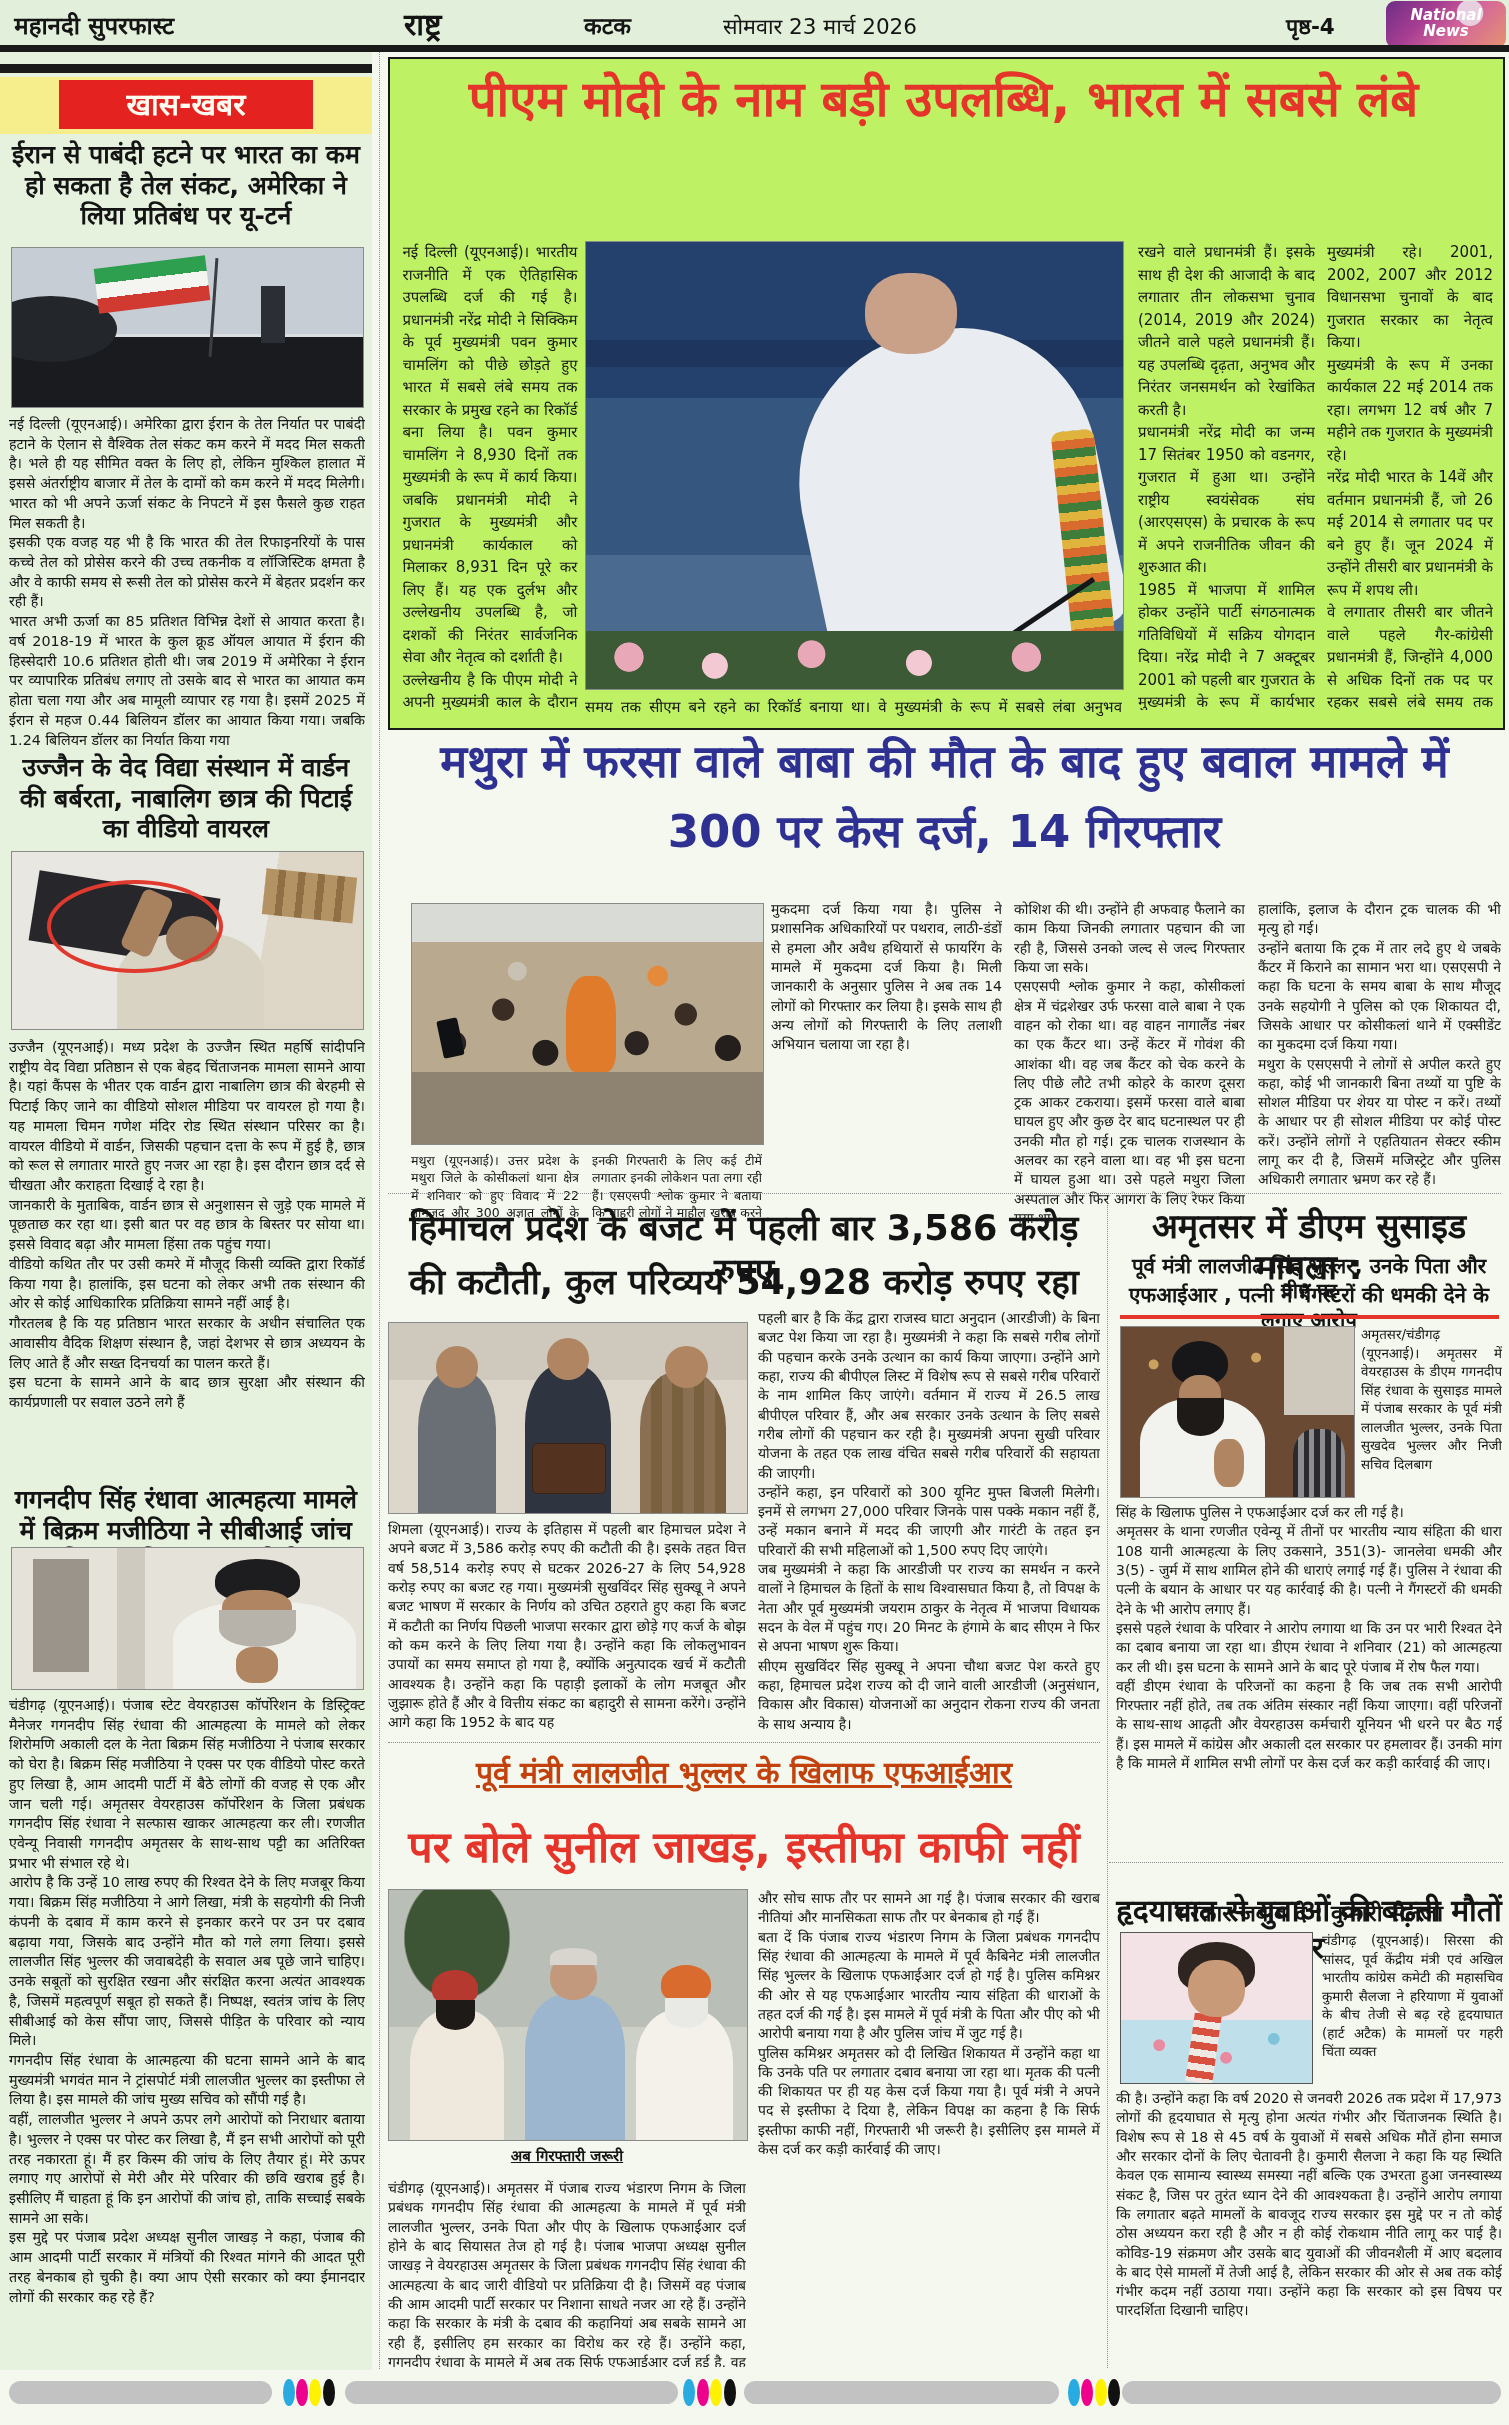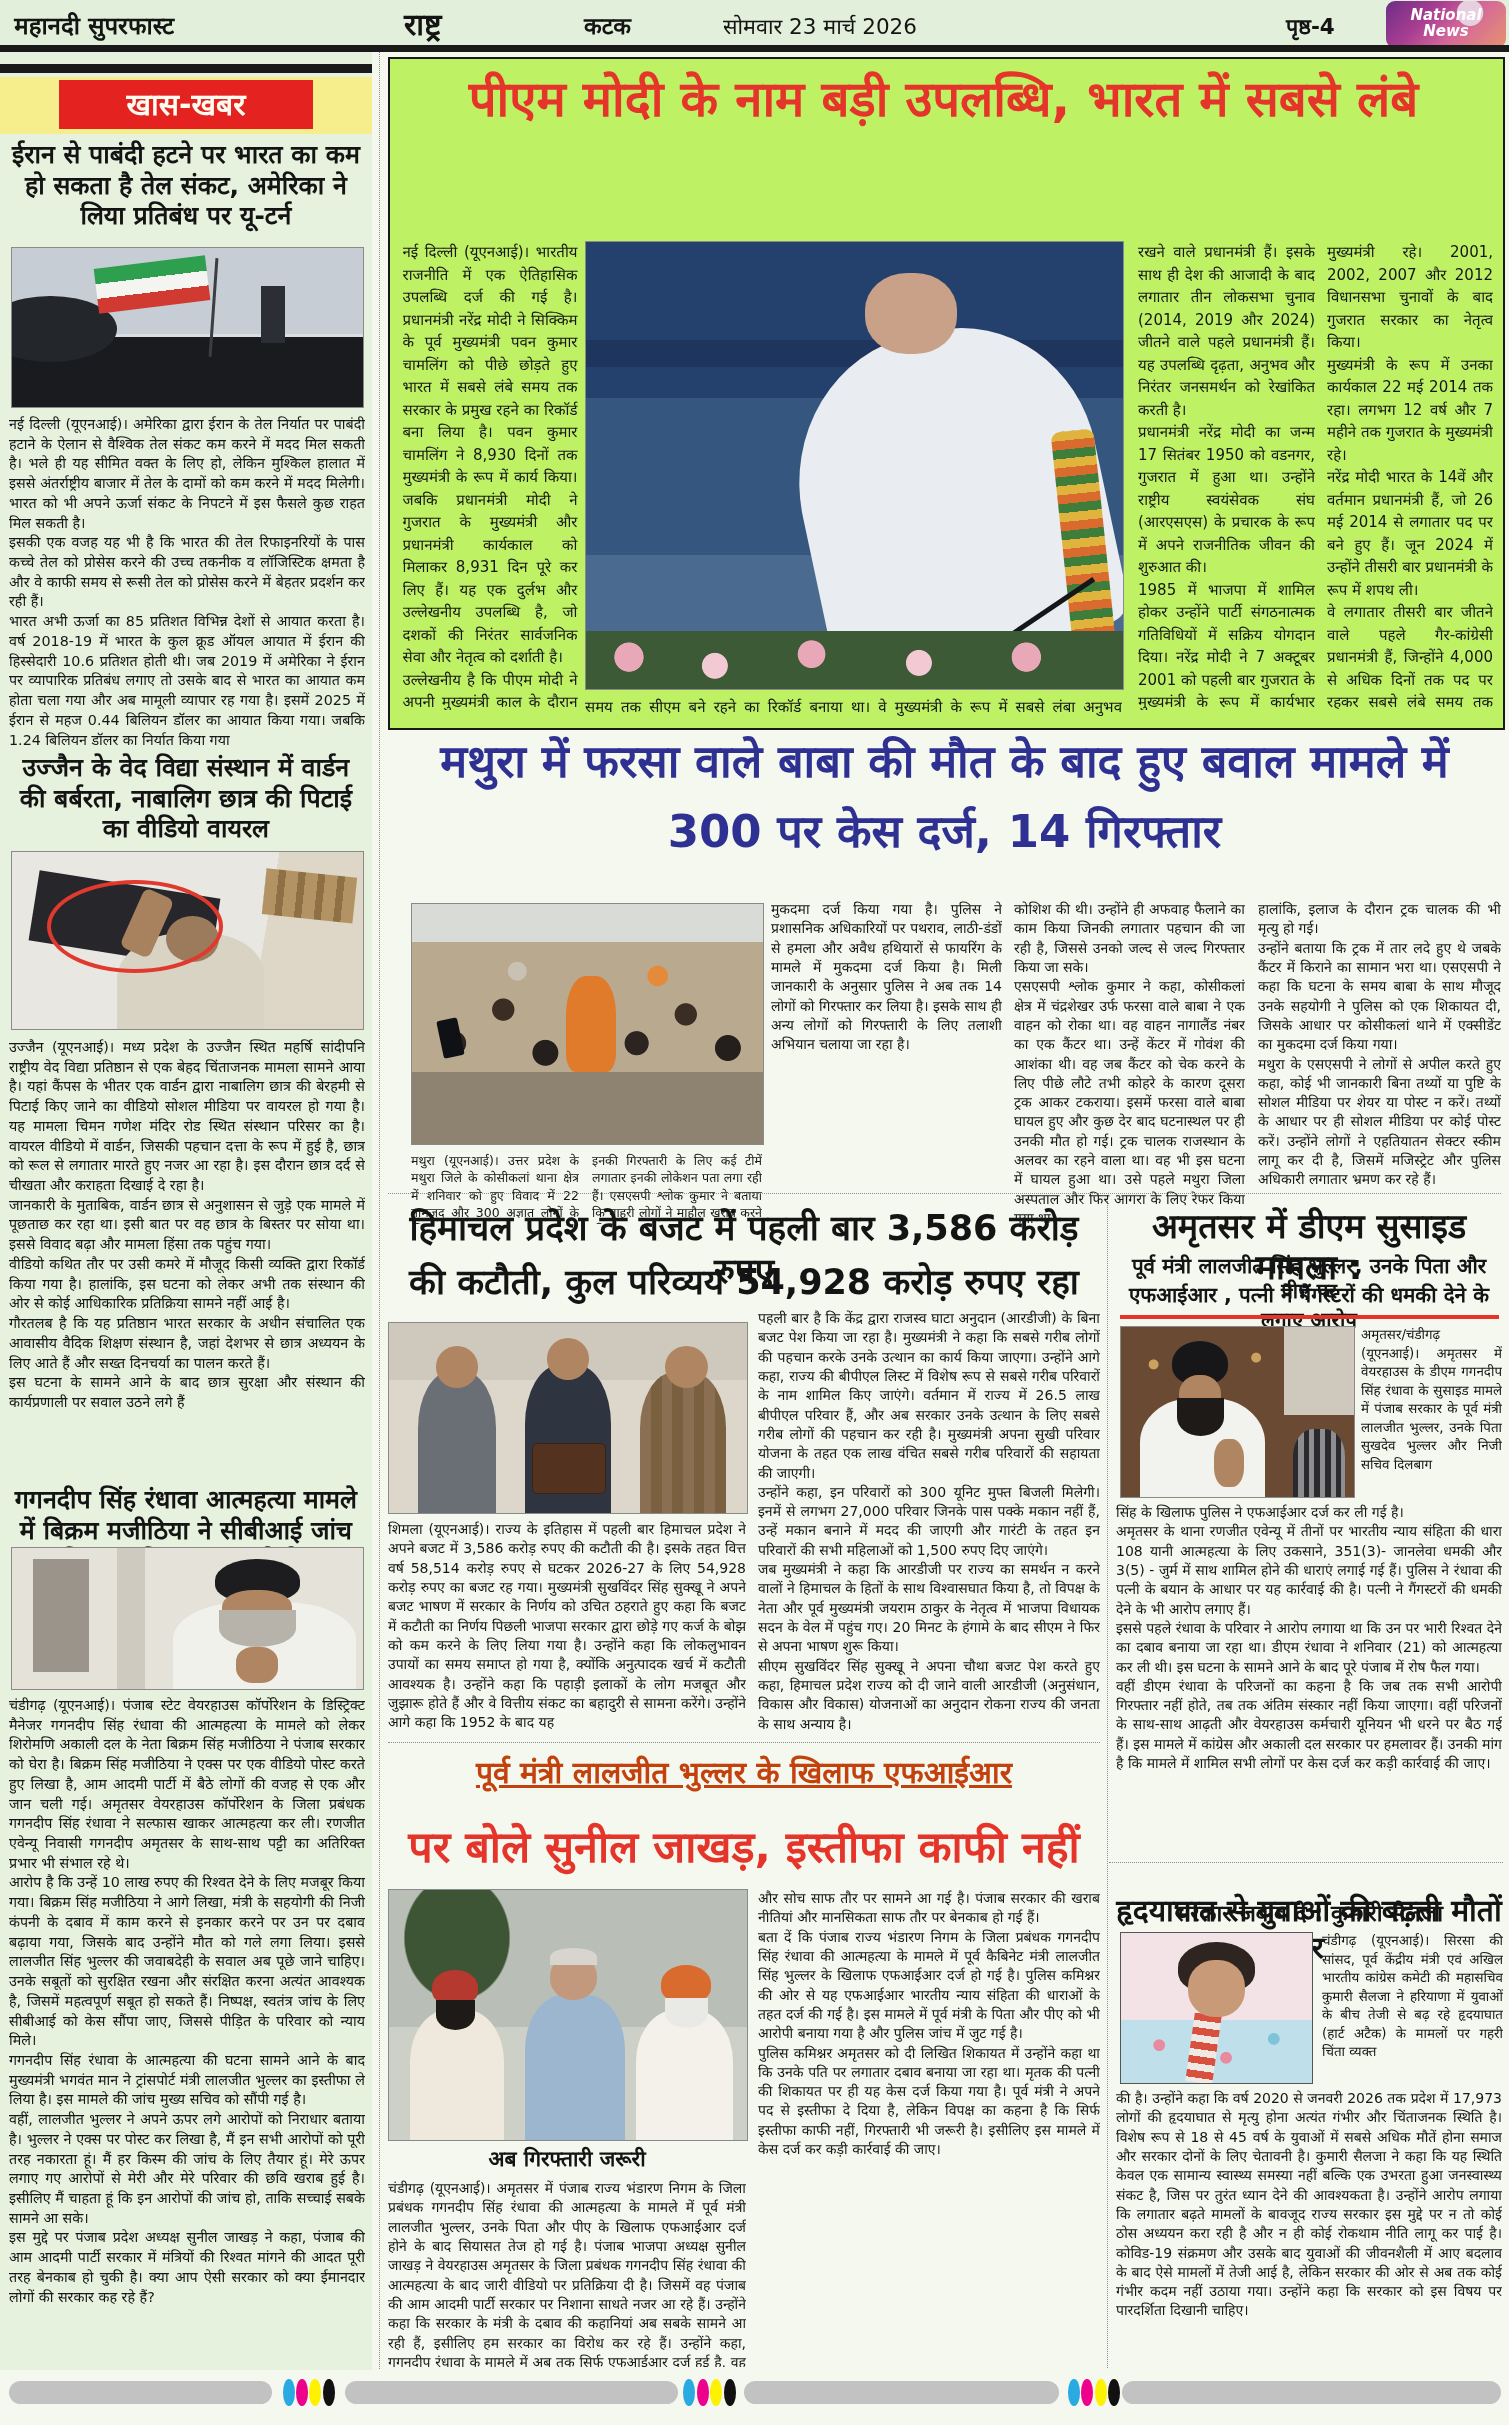--- a/index.html
+++ b/index.html
@@ -172,21 +172,21 @@
     <div class="pp" style="left:6%;bottom:0;width:26%;height:52%;background:#efe9dd;border-radius:40% 40% 0 0;"></div>
     <div class="pp" style="left:12%;top:32%;width:13%;height:14%;background:#b5392f;border-radius:50% 50% 40% 40%;"></div>
     <div class="pp" style="left:13%;top:44%;width:11%;height:12%;background:#1d1a18;border-radius:0 0 50% 50%;"></div>
     <div class="pp" style="left:38%;bottom:0;width:28%;height:58%;background:#9db6cf;border-radius:38% 38% 0 0;"></div>
     <div class="pp" style="left:45%;top:26%;width:13%;height:18%;background:#c2997c;border-radius:48%;"></div>
     <div class="pp" style="left:45%;top:23%;width:13%;height:7%;background:#d8d5cf;border-radius:50% 50% 0 0;"></div>
     <div class="pp" style="right:4%;bottom:0;width:27%;height:52%;background:#f3f1ea;border-radius:40% 40% 0 0;"></div>
     <div class="pp" style="right:10%;top:30%;width:14%;height:15%;background:#d96b2f;border-radius:50% 50% 40% 40%;"></div>
     <div class="pp" style="right:11%;top:43%;width:12%;height:12%;background:#e9e9e6;border-radius:0 0 50% 50%;"></div>
   </div>
-  <div class="abs hlc" style="left:388px;top:2147px;width:358px;font-size:21px;">अब गिरफ्तारी जरूरी</div>
+  <div class="abs hlc" style="left:388px;top:2147px;width:358px;font-size:15px;text-decoration:underline;">अब गिरफ्तारी जरूरी</div>
   <div class="abs bt" style="left:388px;top:2179px;width:358px;height:188px;font-size:14px;">चंडीगढ़ (यूएनआई)। अमृतसर में पंजाब राज्य भंडारण निगम के जिला प्रबंधक गगनदीप सिंह रंधावा की आत्महत्या के मामले में पूर्व मंत्री लालजीत भुल्लर, उनके पिता और पीए के खिलाफ एफआईआर दर्ज होने के बाद सियासत तेज हो गई है। पंजाब भाजपा अध्यक्ष सुनील जाखड़ ने वेयरहाउस अमृतसर के जिला प्रबंधक गगनदीप सिंह रंधावा की आत्महत्या के बाद जारी वीडियो पर प्रतिक्रिया दी है। जिसमें वह पंजाब की आम आदमी पार्टी सरकार पर निशाना साधते नजर आ रहे हैं। उन्होंने कहा कि सरकार के मंत्री के दबाव की कहानियां अब सबके सामने आ रही हैं, इसीलिए हम सरकार का विरोध कर रहे हैं। उन्होंने कहा, गगनदीप रंधावा के मामले में अब तक सिर्फ एफआईआर दर्ज हुई है, वह देर रात 11-12 बजे दर्ज की गई। पंजाब सरकार की खराब नीतियां</div>
   <div class="abs bt" style="left:758px;top:1889px;width:342px;height:478px;font-size:14px;">और सोच साफ तौर पर सामने आ गई है। पंजाब सरकार की खराब नीतियां और मानसिकता साफ तौर पर बेनकाब हो गई हैं।
 बता दें कि पंजाब राज्य भंडारण निगम के जिला प्रबंधक गगनदीप सिंह रंधावा की आत्महत्या के मामले में पूर्व कैबिनेट मंत्री लालजीत सिंह भुल्लर के खिलाफ एफआईआर दर्ज हो गई है। पुलिस कमिश्नर की ओर से यह एफआईआर भारतीय न्याय संहिता की धाराओं के तहत दर्ज की गई है। इस मामले में पूर्व मंत्री के पिता और पीए को भी आरोपी बनाया गया है और पुलिस जांच में जुट गई है।
 पुलिस कमिश्नर अमृतसर को दी लिखित शिकायत में उन्होंने कहा था कि उनके पति पर लगातार दबाव बनाया जा रहा था। मृतक की पत्नी की शिकायत पर ही यह केस दर्ज किया गया है। पूर्व मंत्री ने अपने पद से इस्तीफा दे दिया है, लेकिन विपक्ष का कहना है कि सिर्फ इस्तीफा काफी नहीं, गिरफ्तारी भी जरूरी है। इसीलिए इस मामले में केस दर्ज कर कड़ी कार्रवाई की जाए।</div>
 
   <div class="abs hlc" style="left:1116px;top:1206px;width:386px;font-size:34px;">अमृतसर में डीएम सुसाइड मामला :</div>
   <div class="abs hlc" style="left:1116px;top:1254px;width:386px;font-size:20.6px;">पूर्व मंत्री लालजीत सिंह भुल्लर, उनके पिता और पीए पर</div>
   <div class="abs hlc" style="left:1116px;top:1283px;width:386px;font-size:20.6px;">एफआईआर , पत्नी ने गैंगस्टरों की धमकी देने के लगाए आरोप</div>
   <div class="abs" style="left:1120px;top:1315px;width:379px;height:3.6px;background:#e5352b;"></div>
   <div class="photo" style="left:1120px;top:1326px;width:233px;height:170px;

